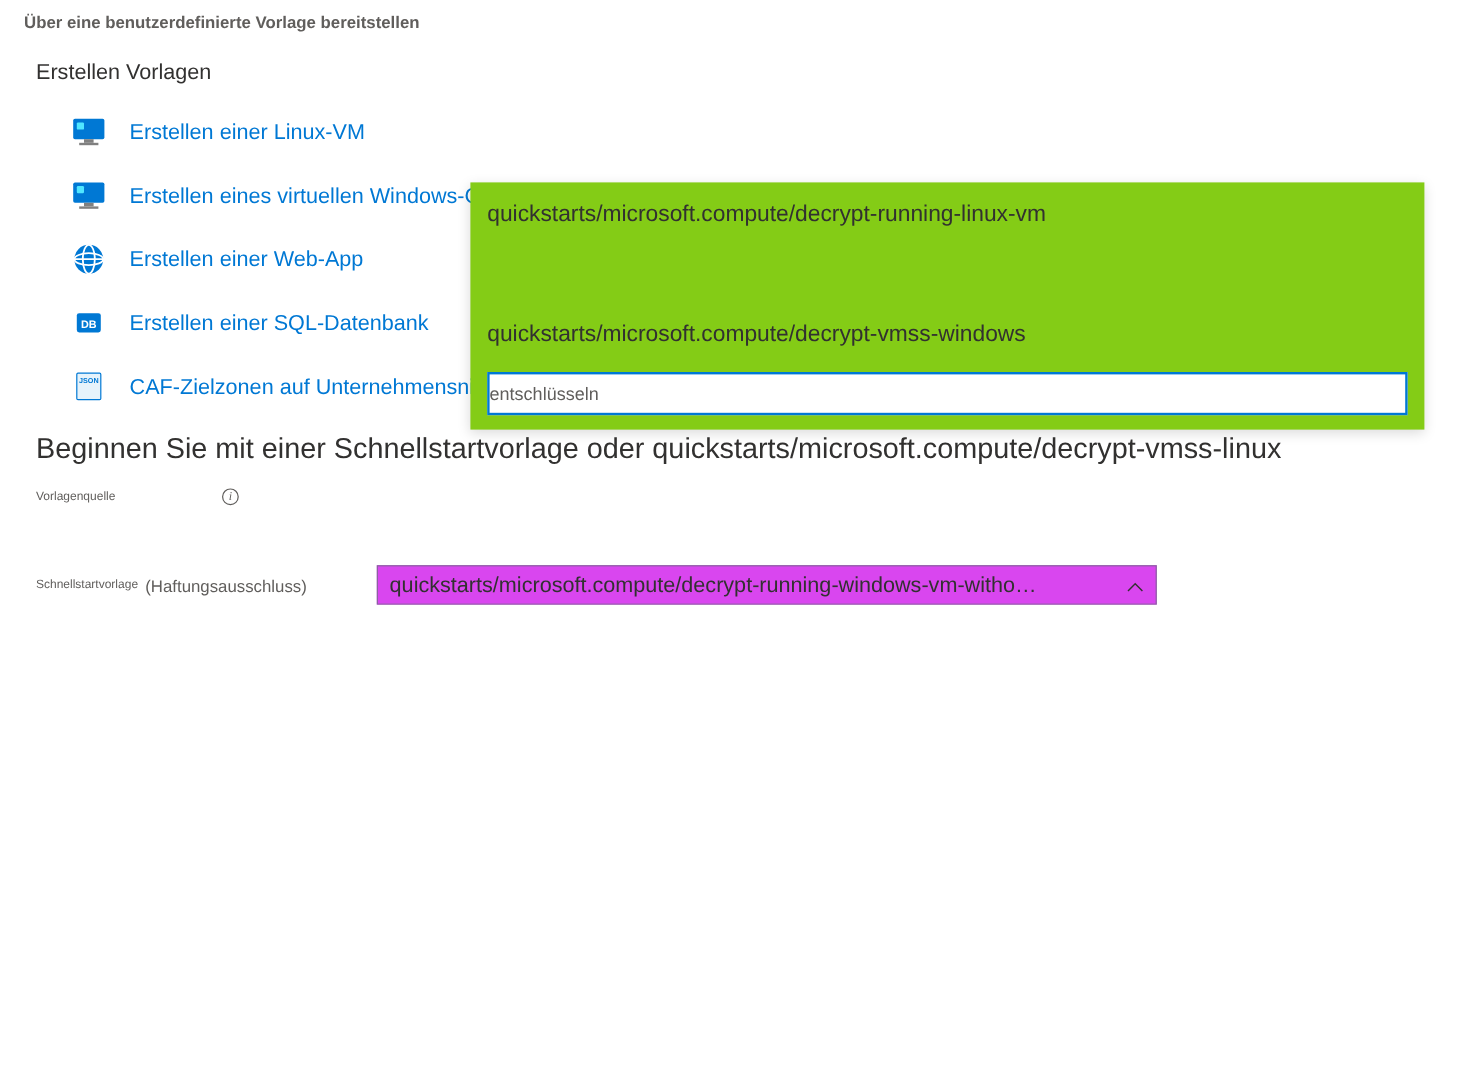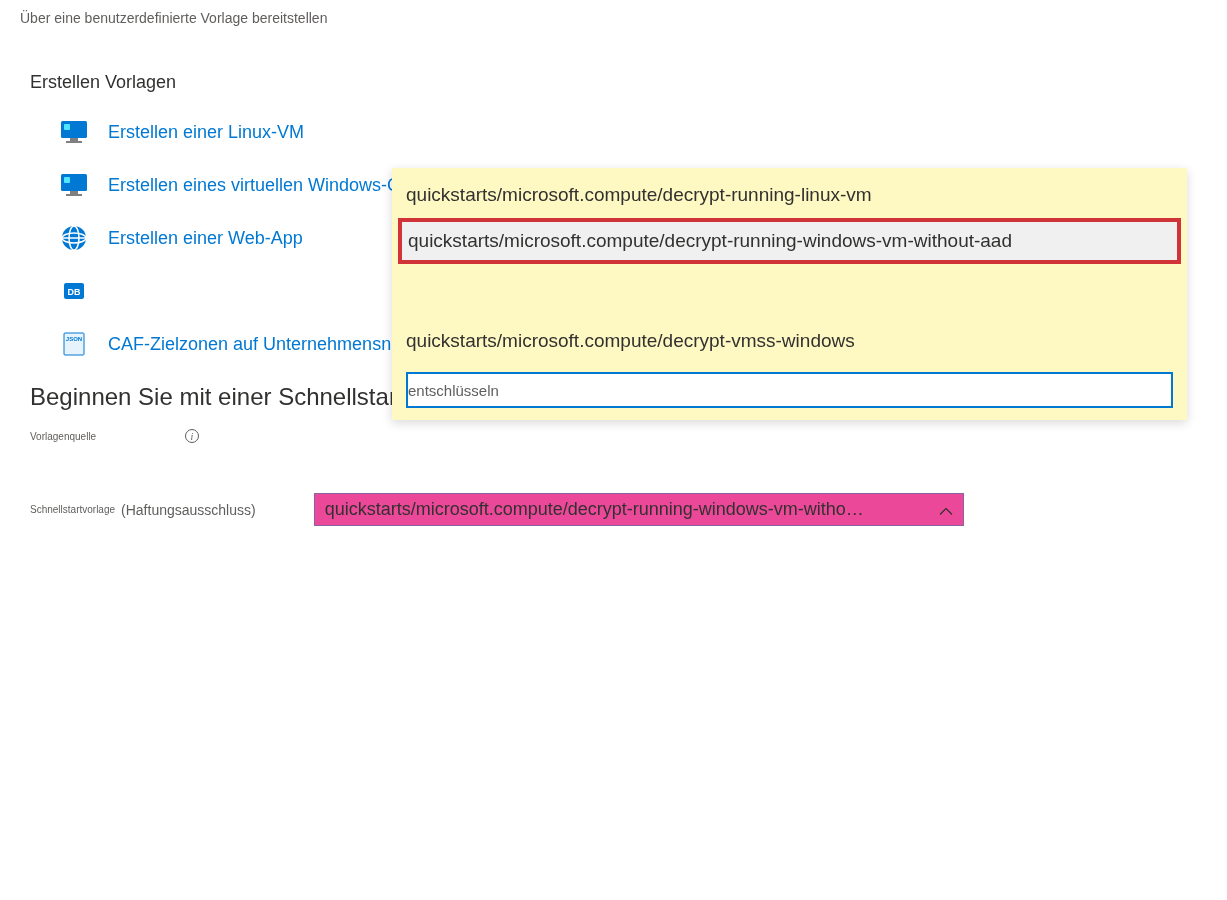--- a/index.html
+++ b/index.html
@@ -8,22 +8,22 @@
       background: #ffffff;
       color: #323130;
       font-size: 14px;
       padding: 10px 0 0 20px;
       width: 1227px;
       overflow: hidden;
     }
     .page-title {
       color: #605e5c;
       font-size: 14px;
-      margin-bottom: 46px;
-      font-weight: 400;
+      margin-bottom: 24px;
+      font-weight: 700;
     }
     .section-heading {
       font-size: 18px;
       font-weight: 400;
       color: #323130;
       margin: 10px 0 25px 10px;
     }
     .template-list { margin-left: 40px; }
     .template-item {
       display: flex;
@@ -99,39 +99,39 @@
       border: 1px solid #8a63a0;
       width: 650px;
       height: 33px;
       display: flex;
       align-items: center;
       padding: 0 38px 0 10px;
       font-size: 18px;
       color: #323130;
       position: relative;
       cursor: pointer;
-      background: #ec4899;
+      background: #d946ef;
     }
     .dropdown-display-text {
       white-space: nowrap;
       overflow: hidden;
       text-overflow: ellipsis;
     }
     .chevron-up {
       position: absolute;
       right: 10px;
       top: 50%;
       transform: translateY(-50%);
     }
     .dropdown-panel {
       position: absolute;
       left: 392px;
-      top: 168px;
+      top: 152px;
       width: 795px;
-      background: #fef9c3;
+      background: #84cc16;
       box-shadow: 0 3px 10px rgba(0,0,0,0.15);
       z-index: 10;
       padding-bottom: 12px;
     }
     .dropdown-option {
       padding: 12px 14px;
       font-size: 19px;
       color: #323130;
       cursor: pointer;
       white-space: nowrap;
@@ -203,20 +203,21 @@
     <a class="template-link">Erstellen einer Web-App</a>
   </div>
 
   <div class="template-item">
     <span class="template-icon">
       <svg width="24" height="24" viewBox="0 0 24 24">
         <rect x="2" y="4" width="20" height="16" rx="2" fill="#0078d4"></rect>
         <text x="12" y="16" font-size="9" fill="#ffffff" text-anchor="middle" font-weight="bold">DB</text>
       </svg>
     </span>
+    <a class="template-link">Erstellen einer SQL-Datenbank</a>
   </div>
 
   <div class="template-item">
     <span class="template-icon">
       <svg width="26" height="26" viewBox="0 0 26 26">
         <rect x="3" y="2" width="20" height="22" rx="1" fill="#e6f3fb" stroke="#0078d4" stroke-width="1"></rect>
         <text x="13" y="10" font-size="6" fill="#0078d4" text-anchor="middle" font-weight="bold">JSON</text>
       </svg>
     </span>
     <a class="template-link">CAF-Zielzonen auf Unternehmensniveau</a>
@@ -245,17 +246,16 @@
         <svg width="14" height="9" viewBox="0 0 14 9">
           <path d="M1 8 L7 2 L13 8" fill="none" stroke="#323130" stroke-width="1.2"></path>
         </svg>
       </span>
     </div>
   </div>
 </div>
 
 <div class="dropdown-panel">
   <div class="dropdown-option first-option-row">quickstarts/microsoft.compute/decrypt-running-linux-vm</div>
-  <div class="dropdown-option highlighted">quickstarts/microsoft.compute/decrypt-running-windows-vm-without-aad</div>
   <div style="height:54px;"></div>
   <div class="dropdown-option">quickstarts/microsoft.compute/decrypt-vmss-windows</div>
   <input class="dropdown-search" value="entschlüsseln" style="">
 </div>
 
 </body></html>

